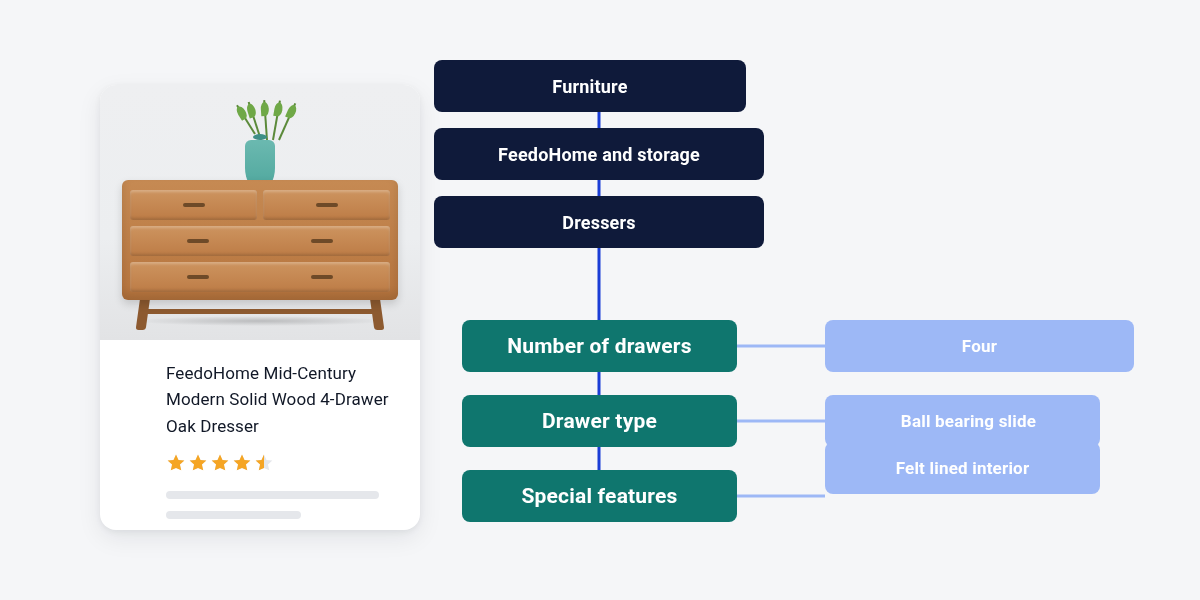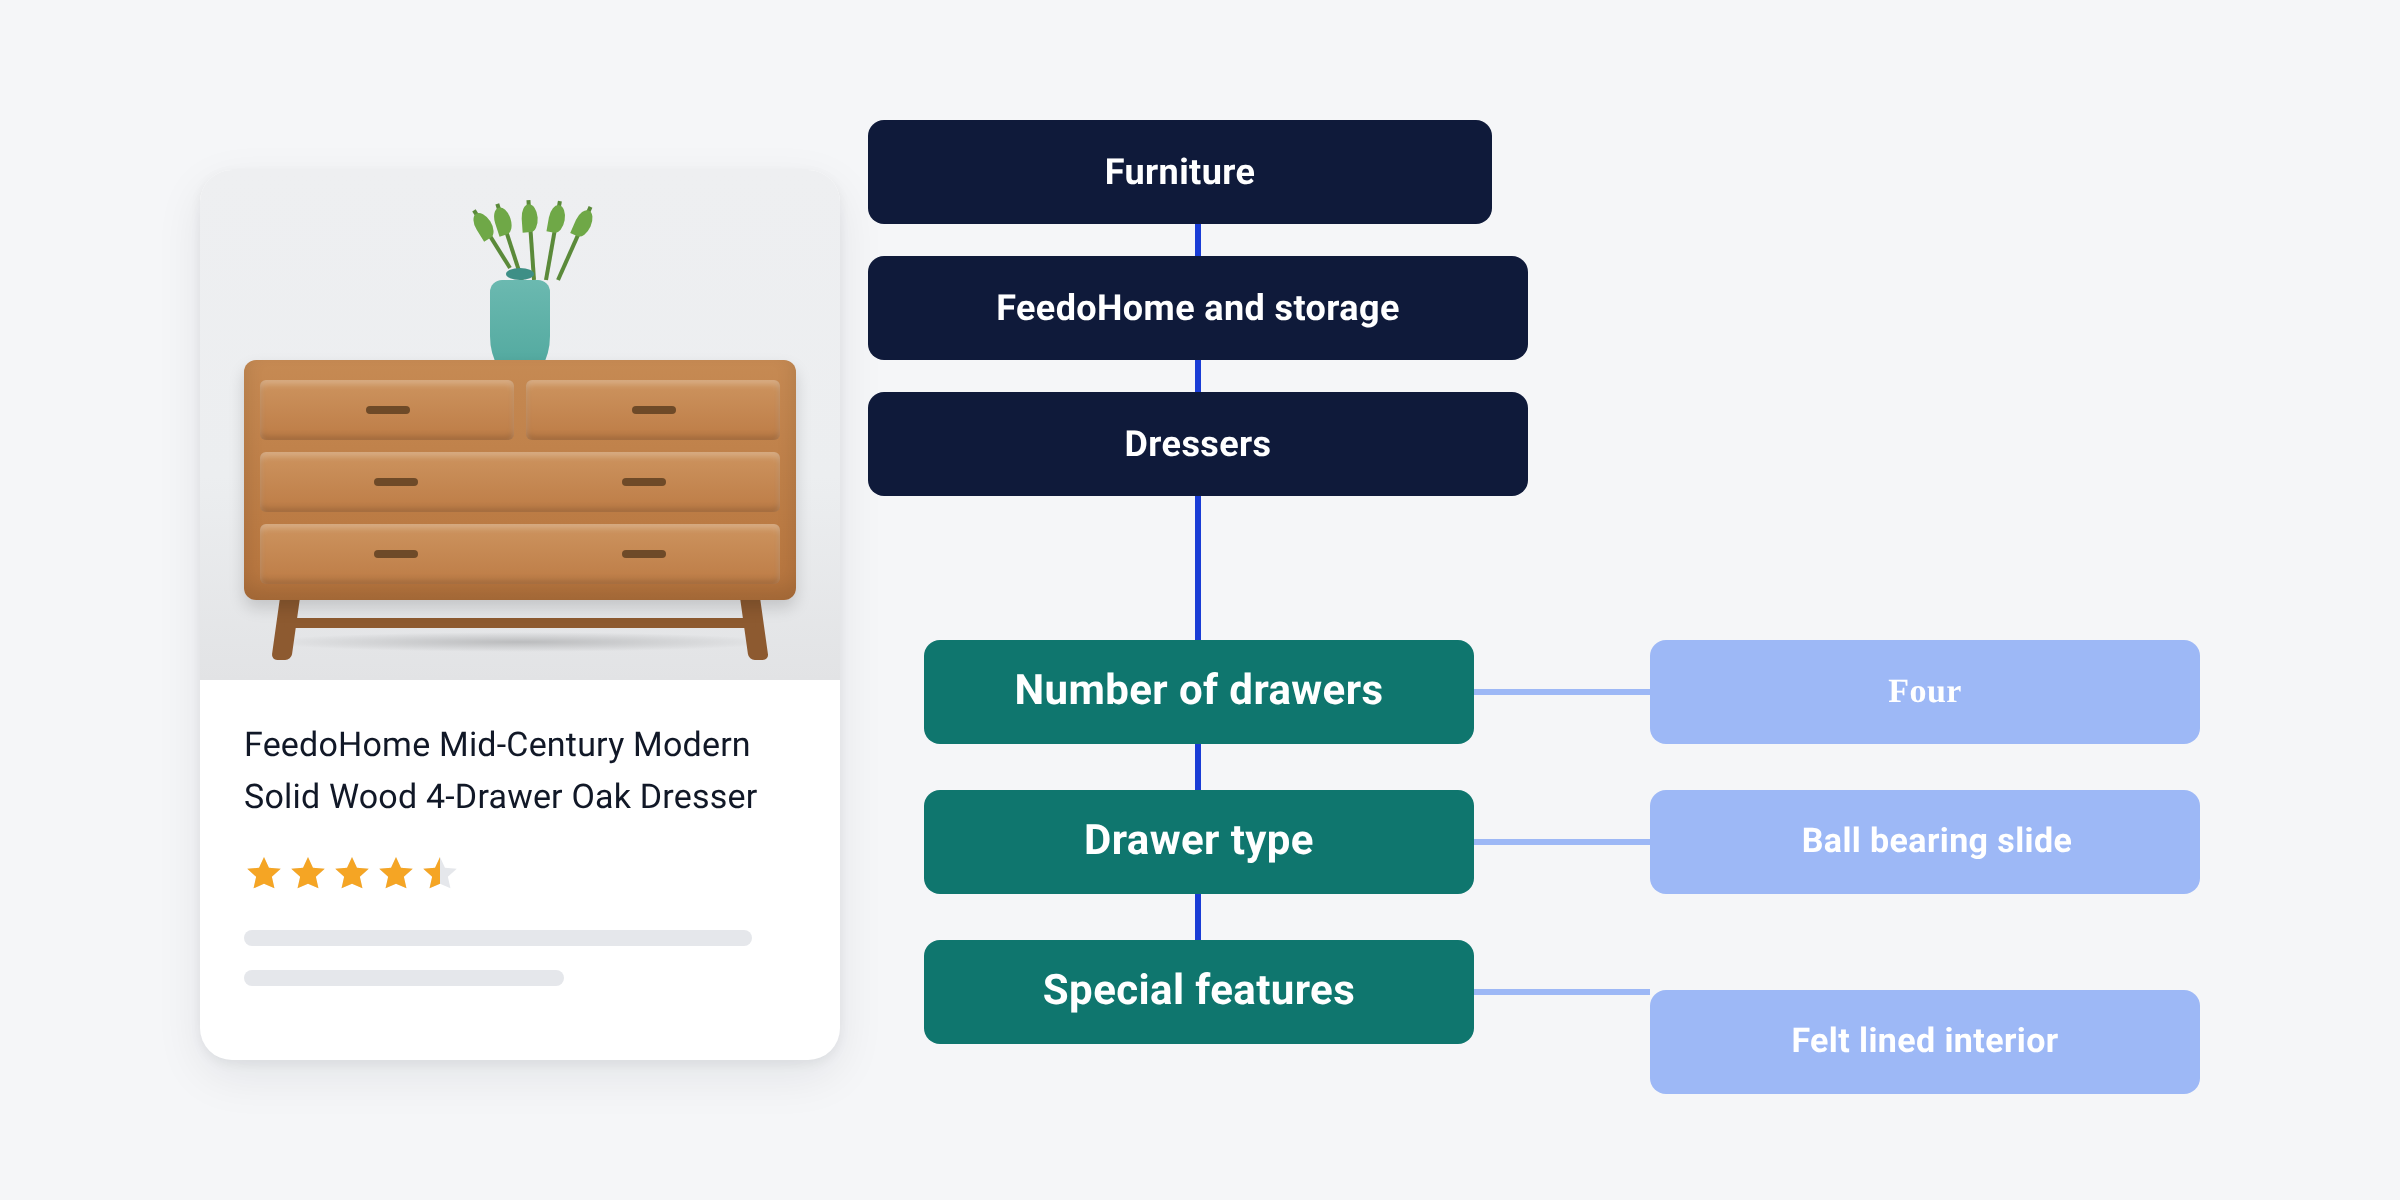--- a/index.html
+++ b/index.html
@@ -95,21 +95,21 @@
   .leg.l2 { right: 16px; transform: skewX(8deg); }
   .stretcher {
     position: absolute; bottom: 16px; left: 20px; right: 20px; height: 5px;
     background: #8d5a30; border-radius: 2px;
   }
   .floor-shadow {
     position: absolute; bottom: 4px; left: 10px; right: 10px; height: 10px;
     background: radial-gradient(ellipse at center, rgba(0,0,0,.18), transparent 70%);
   }
 
-  .card-body { padding: 20px 22px 18px; }
+  .card-body { padding: 20px 22px 18px; margin-left: 44px; }
   .product-title {
     font-size: 17px; line-height: 1.55; color: #111827; font-weight: 400;
     letter-spacing: .1px;
   }
   .stars { margin-top: 14px; display: flex; gap: 2px; }
   .star { width: 20px; height: 20px; display: inline-block; }
   .star svg { width: 100%; height: 100%; display: block; }
   .star .fill { fill: #f5a524; }
   .star .empty { fill: #e5e7eb; }
   .skeleton { margin-top: 18px; }
@@ -246,19 +246,19 @@
       <div class="sk-line w2"></div>
     </div>
   </div>
 </div>
 
 <div class="node dark" style="left:434px; top:60px;  width:312px;">Furniture</div>
 <div class="node dark" style="left:434px; top:128px; width:330px;">FeedoHome and storage</div>
 <div class="node dark" style="left:434px; top:196px; width:330px;text-align:right;">Dressers</div>
 
 <div class="node blue" style="left:462px; top:320px; width:275px;">Number of drawers</div>
-<div class="node light" style="left:825px; top:320px; width:275px;font-family:Liberation Serif, serif;">Four</div>
+<div class="node light" style="left:825px; top:320px; width:309px;">Four</div>
 
 <div class="node blue" style="left:462px; top:395px; width:275px;">Drawer type</div>
 <div class="node light" style="left:825px; top:395px; width:275px;padding-left:12px;">Ball bearing slide</div>
 
 <div class="node blue" style="left:462px; top:470px; width:275px;">Special features</div>
-<div class="node light" style="left:825px; top:495px; width:275px;">Felt lined interior</div>
+<div class="node light" style="left:825px; top:442px; width:275px;">Felt lined interior</div>
 
 </body></html>

